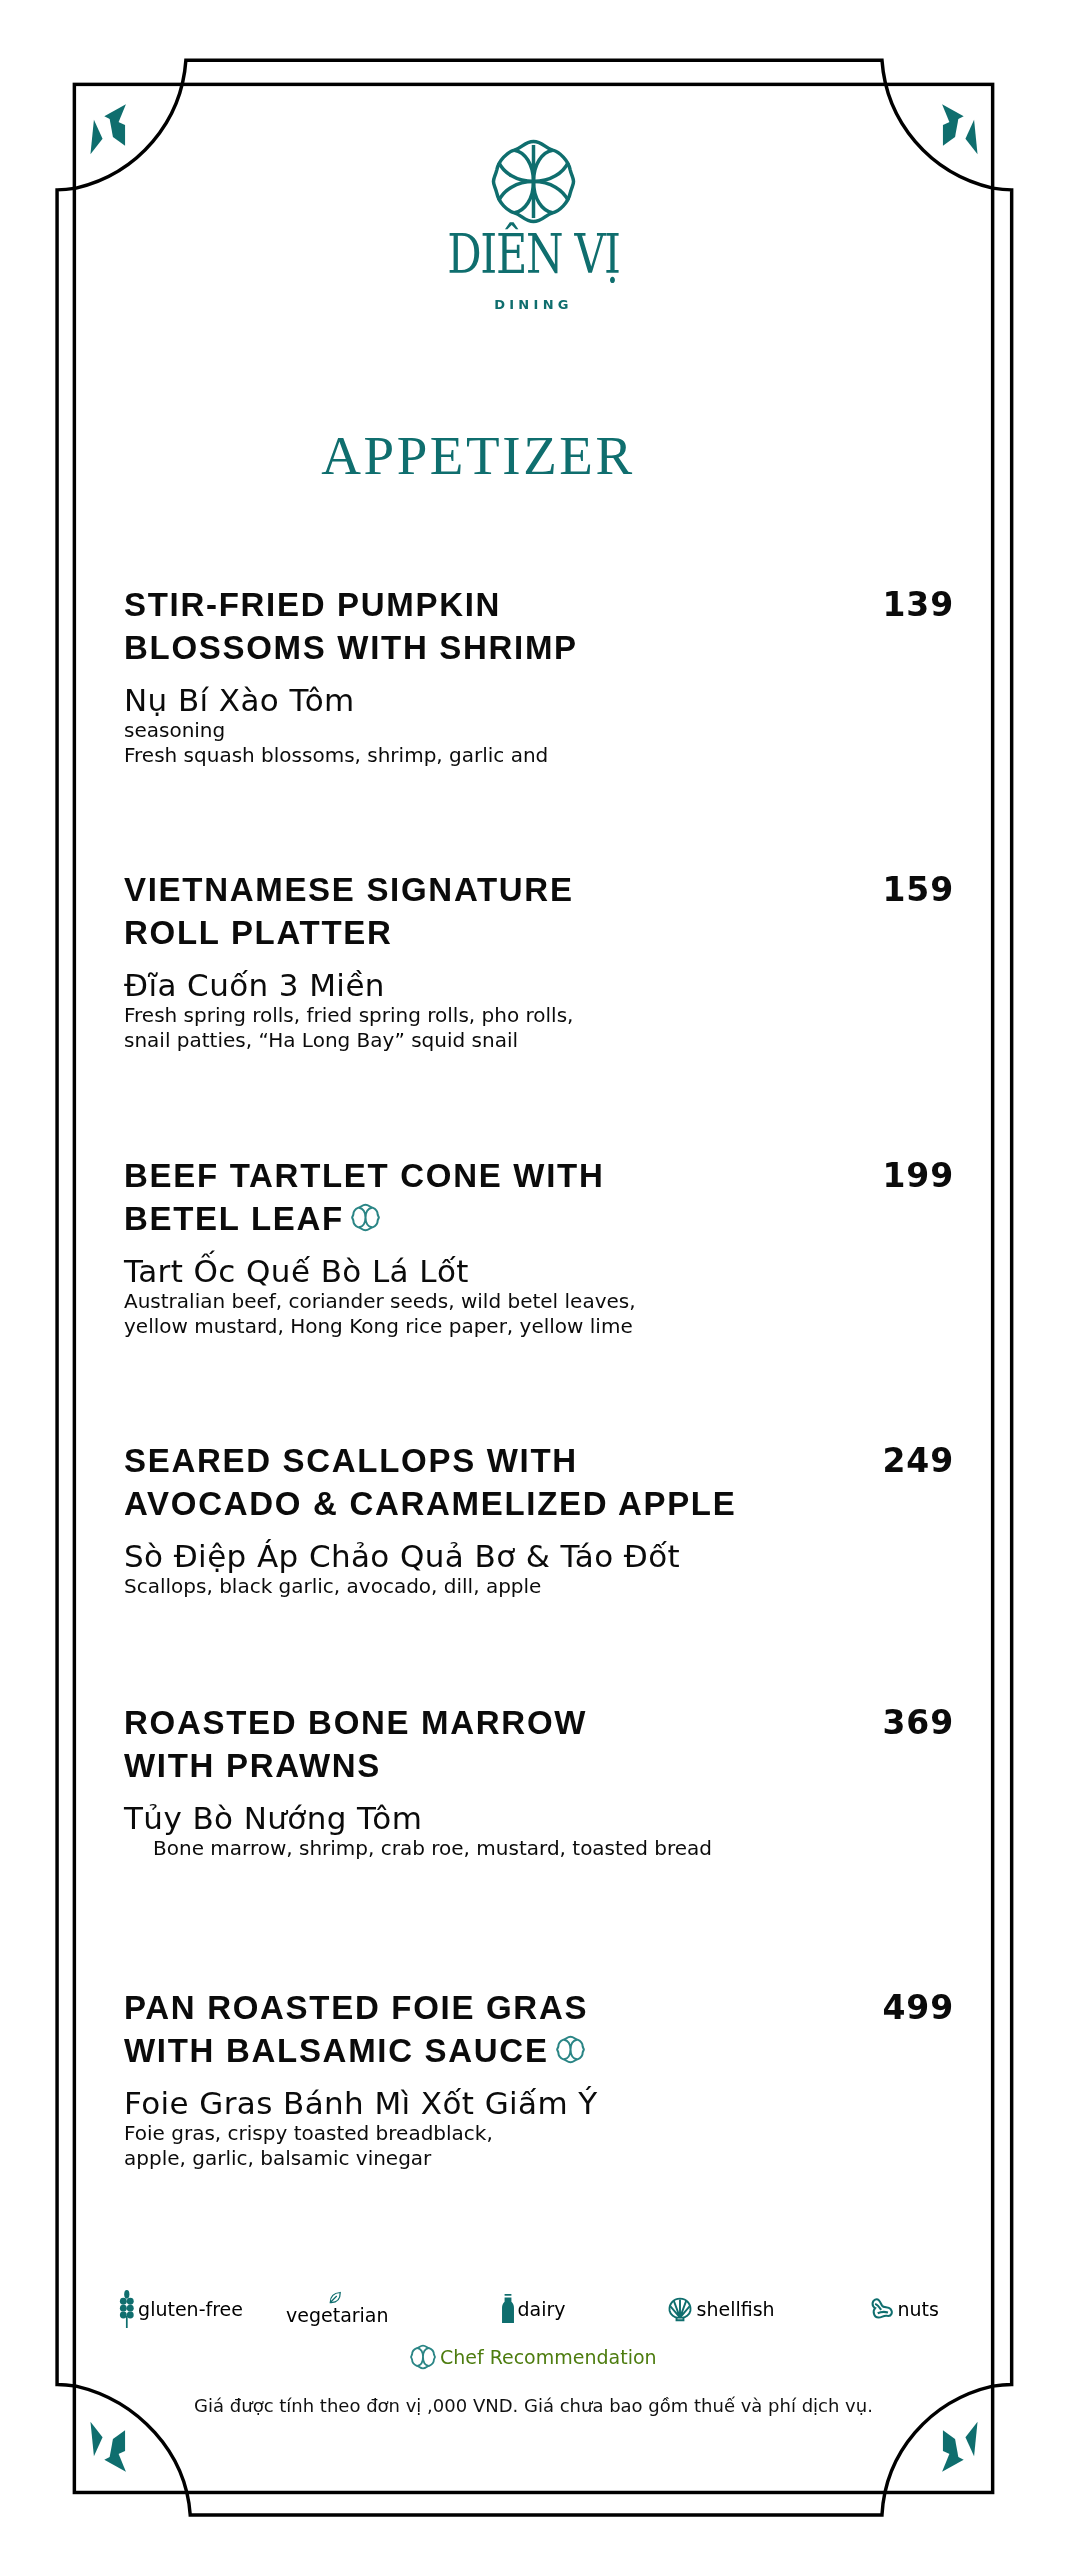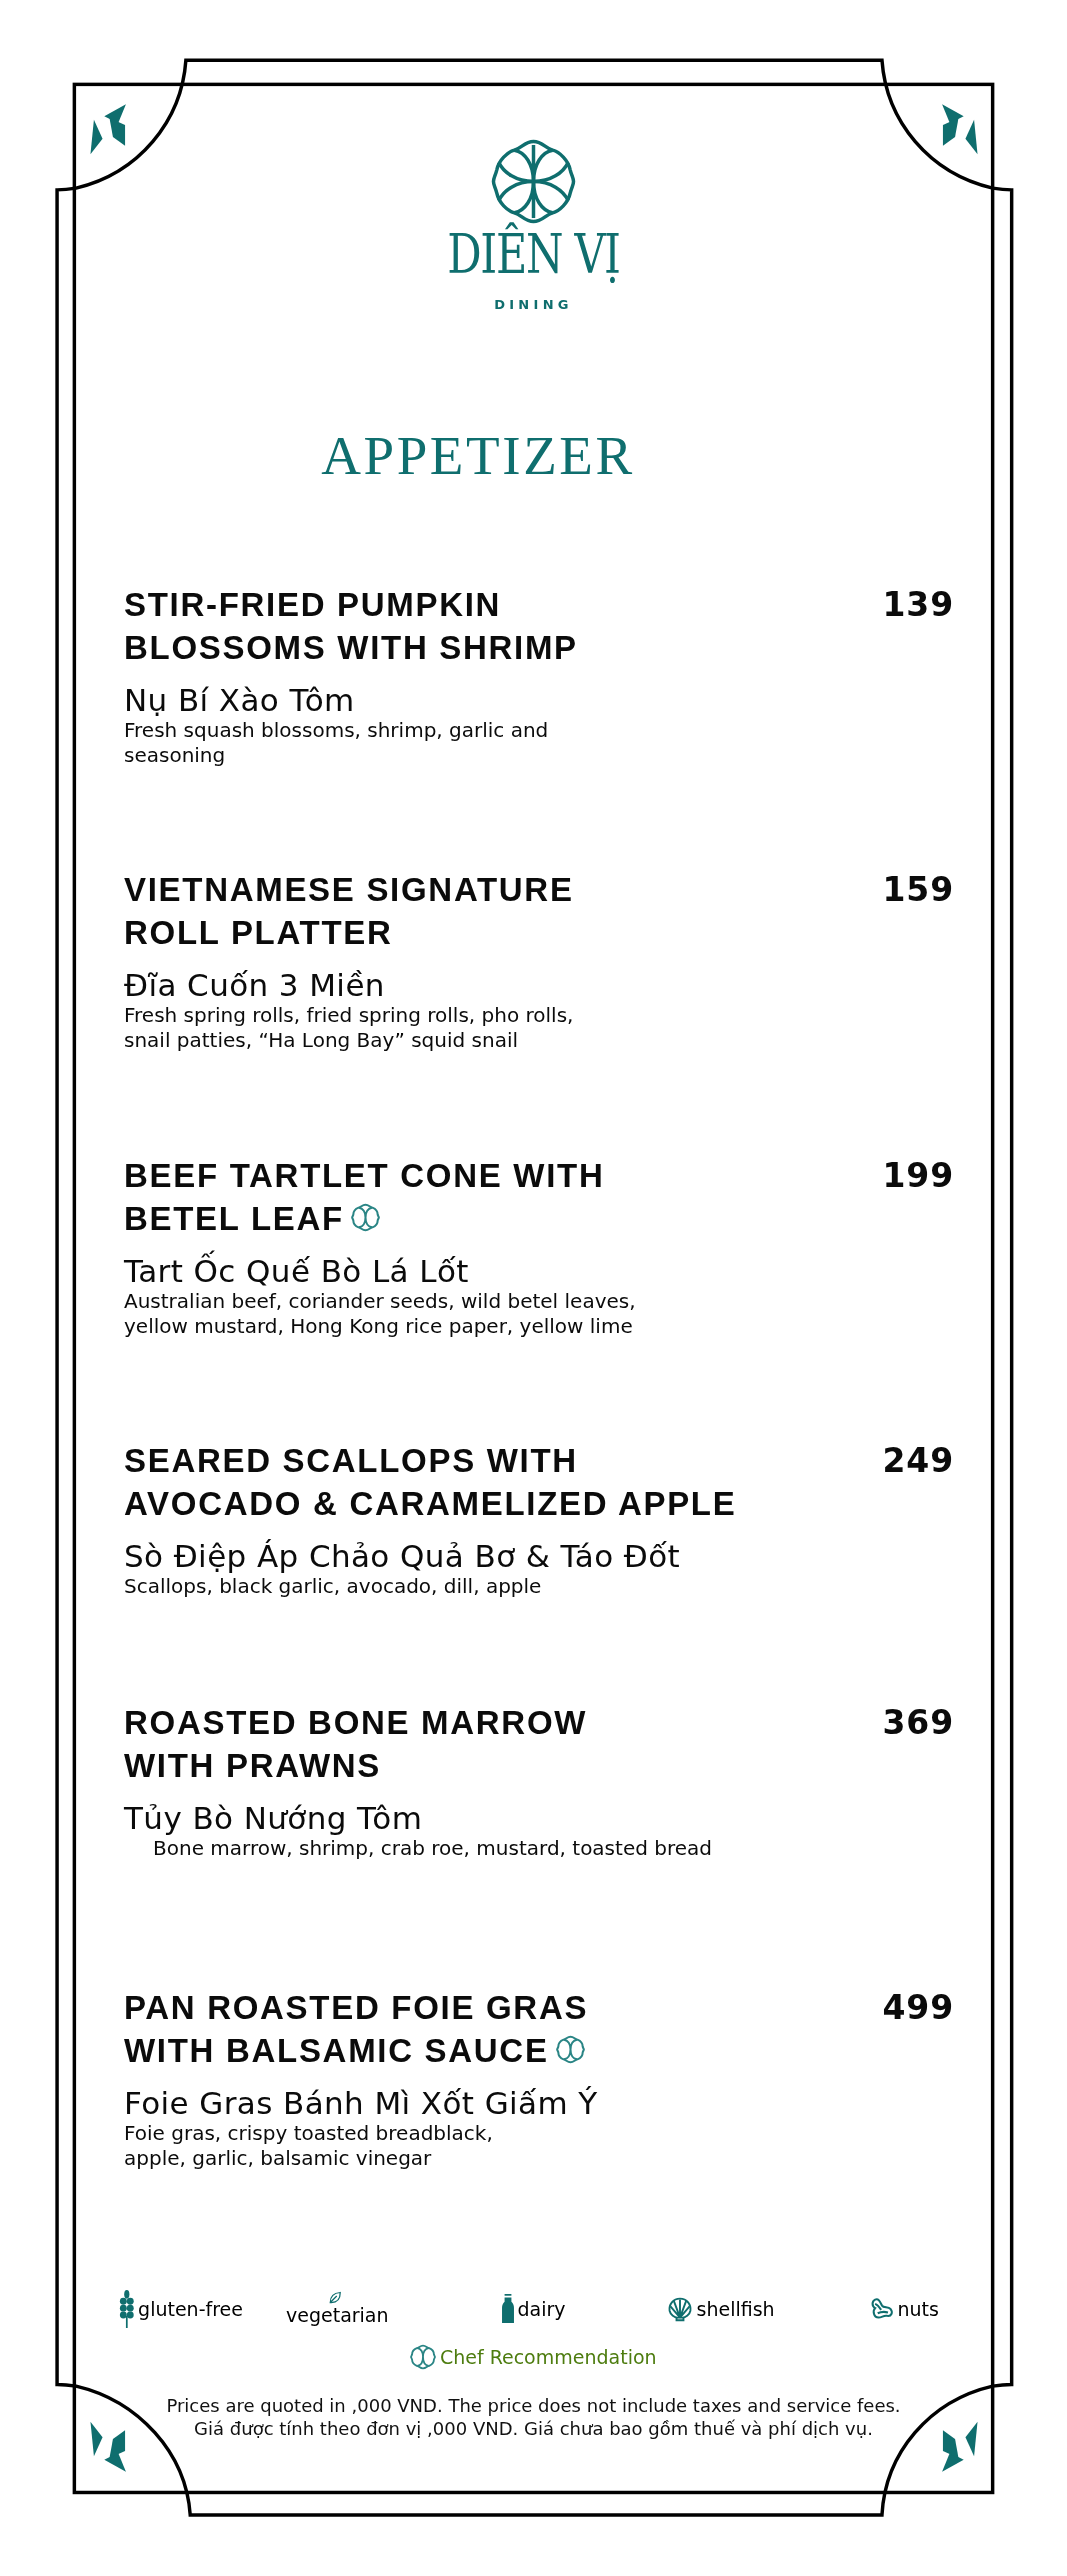--- a/index.html
+++ b/index.html
@@ -95,22 +95,22 @@
 <div class="section-title">APPETIZER</div>
 
 <div class="item" style="top:583px;">
   <div class="item-name">
     <div>STIR-FRIED PUMPKIN</div>
     <div>BLOSSOMS WITH SHRIMP</div>
   </div>
   <div class="item-price">139</div>
   <div class="item-vn">Nụ Bí Xào Tôm</div>
   <div class="item-desc">
+    <div>seasoning</div>
     <div>Fresh squash blossoms, shrimp, garlic and</div>
-    <div>seasoning</div>
   </div>
 </div>
 
 <div class="item" style="top:868px;">
   <div class="item-name">
     <div>VIETNAMESE SIGNATURE</div>
     <div>ROLL PLATTER</div>
   </div>
   <div class="item-price">159</div>
   <div class="item-vn">Đĩa Cuốn 3 Miền</div>
@@ -236,16 +236,15 @@
   <svg width="26" height="26" viewBox="0 0 100 100">
       <g fill="none" stroke="#2a8585" stroke-width="7">
         <path d="M50 6 C62 6 64 14 74 16 C84 20 92 30 92 40 C94 46 96 48 96 50 C96 52 94 54 92 60 C92 70 84 80 74 84 C64 86 62 94 50 94 C38 94 36 86 26 84 C16 80 8 70 8 60 C6 54 4 52 4 50 C4 48 6 46 8 40 C8 30 16 20 26 16 C36 14 38 6 50 6 Z"></path>
         <path d="M50 50 C50 30 60 18 72 16 M50 50 C50 30 40 18 28 16 M50 50 C50 70 60 82 72 84 M50 50 C50 70 40 82 28 84"></path>
       </g>
     </svg>
   <span>Chef Recommendation</span>
 </div>
 
 <div class="notes">
-  <div>Prices are quoted in ,000 VND. The price does not include taxes and service fees.</div>
   <div>Giá được tính theo đơn vị ,000 VND. Giá chưa bao gồm thuế và phí dịch vụ.</div>
 </div>
 
 
 </body></html>

